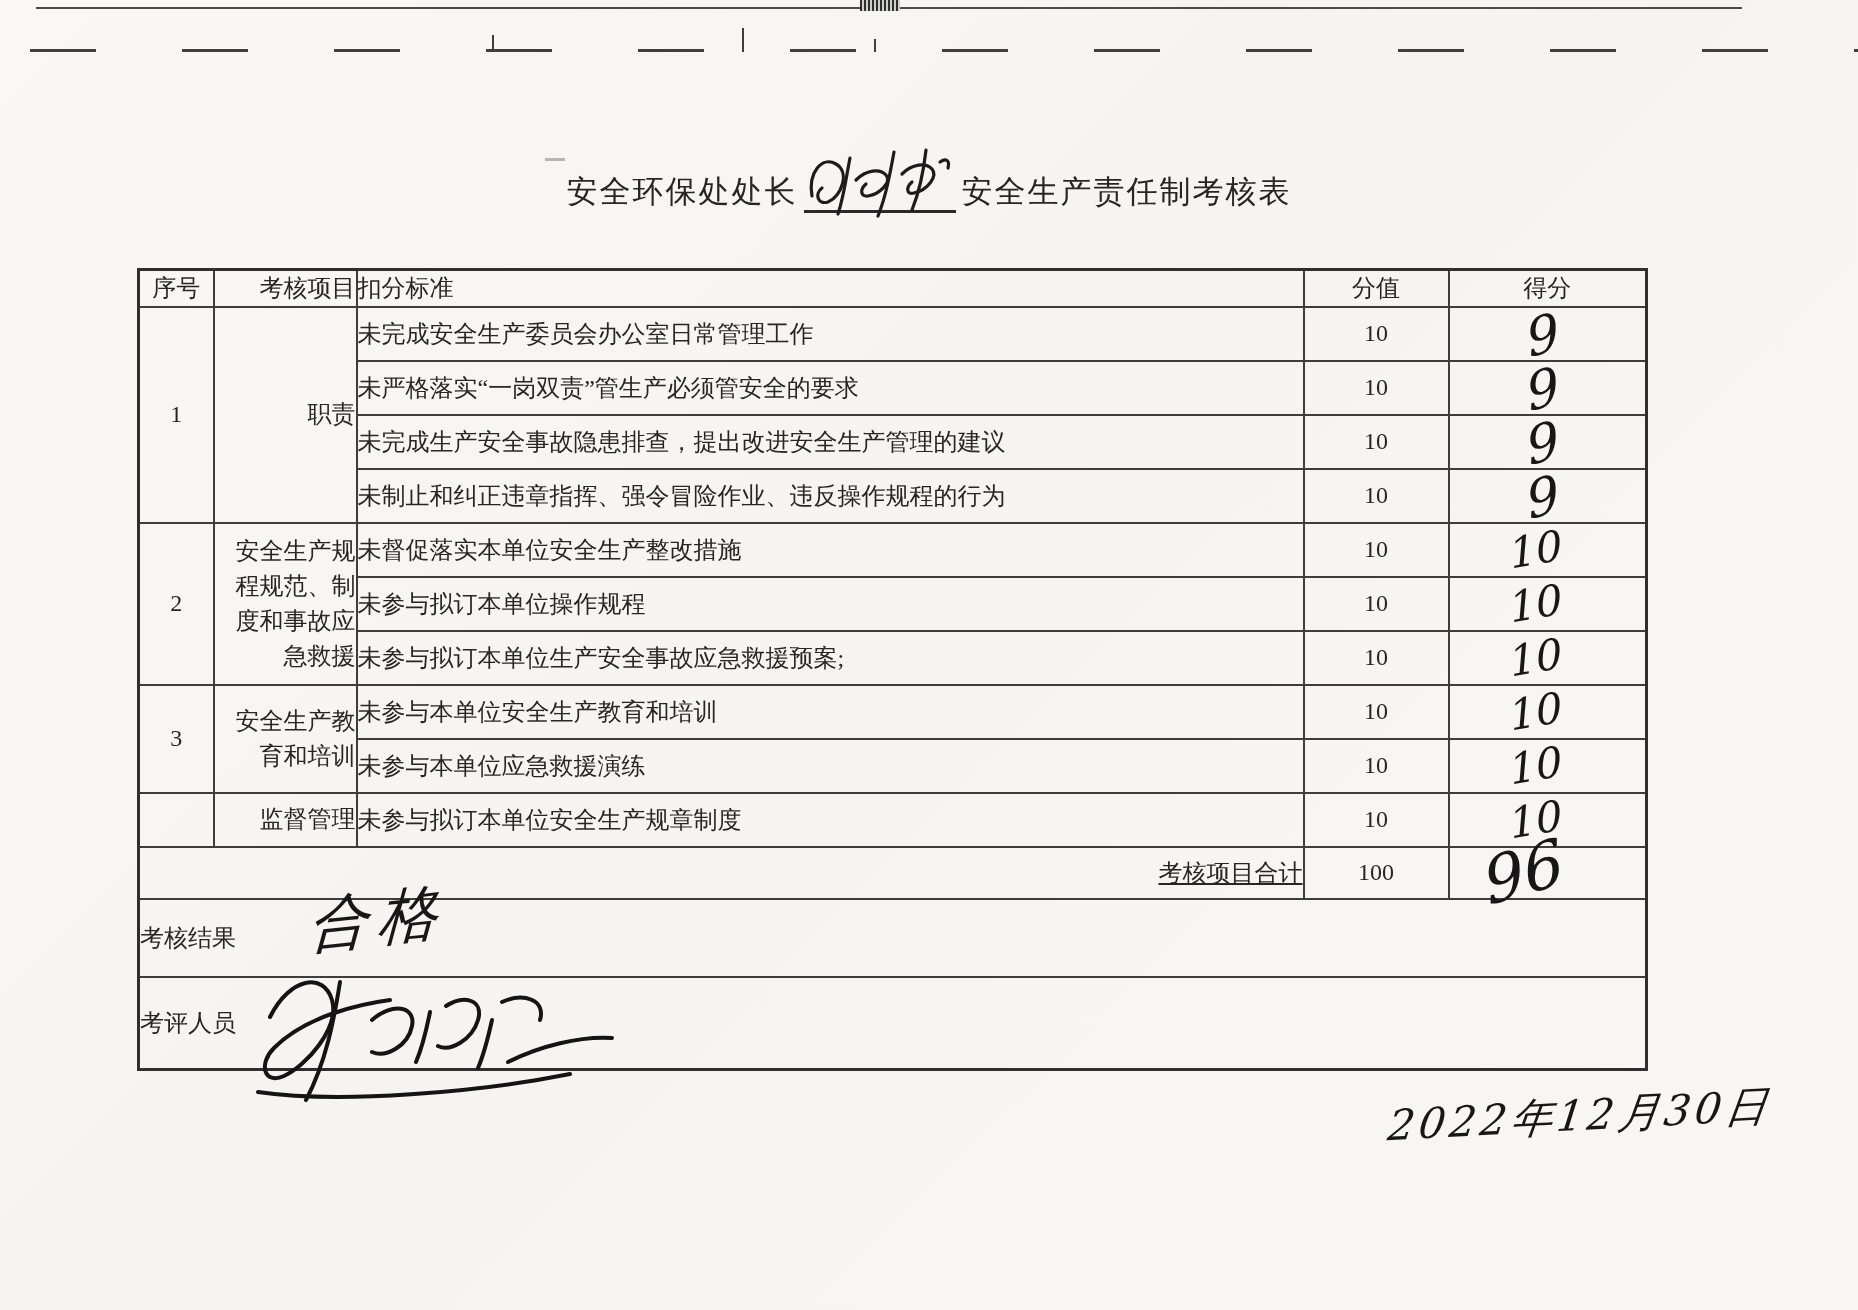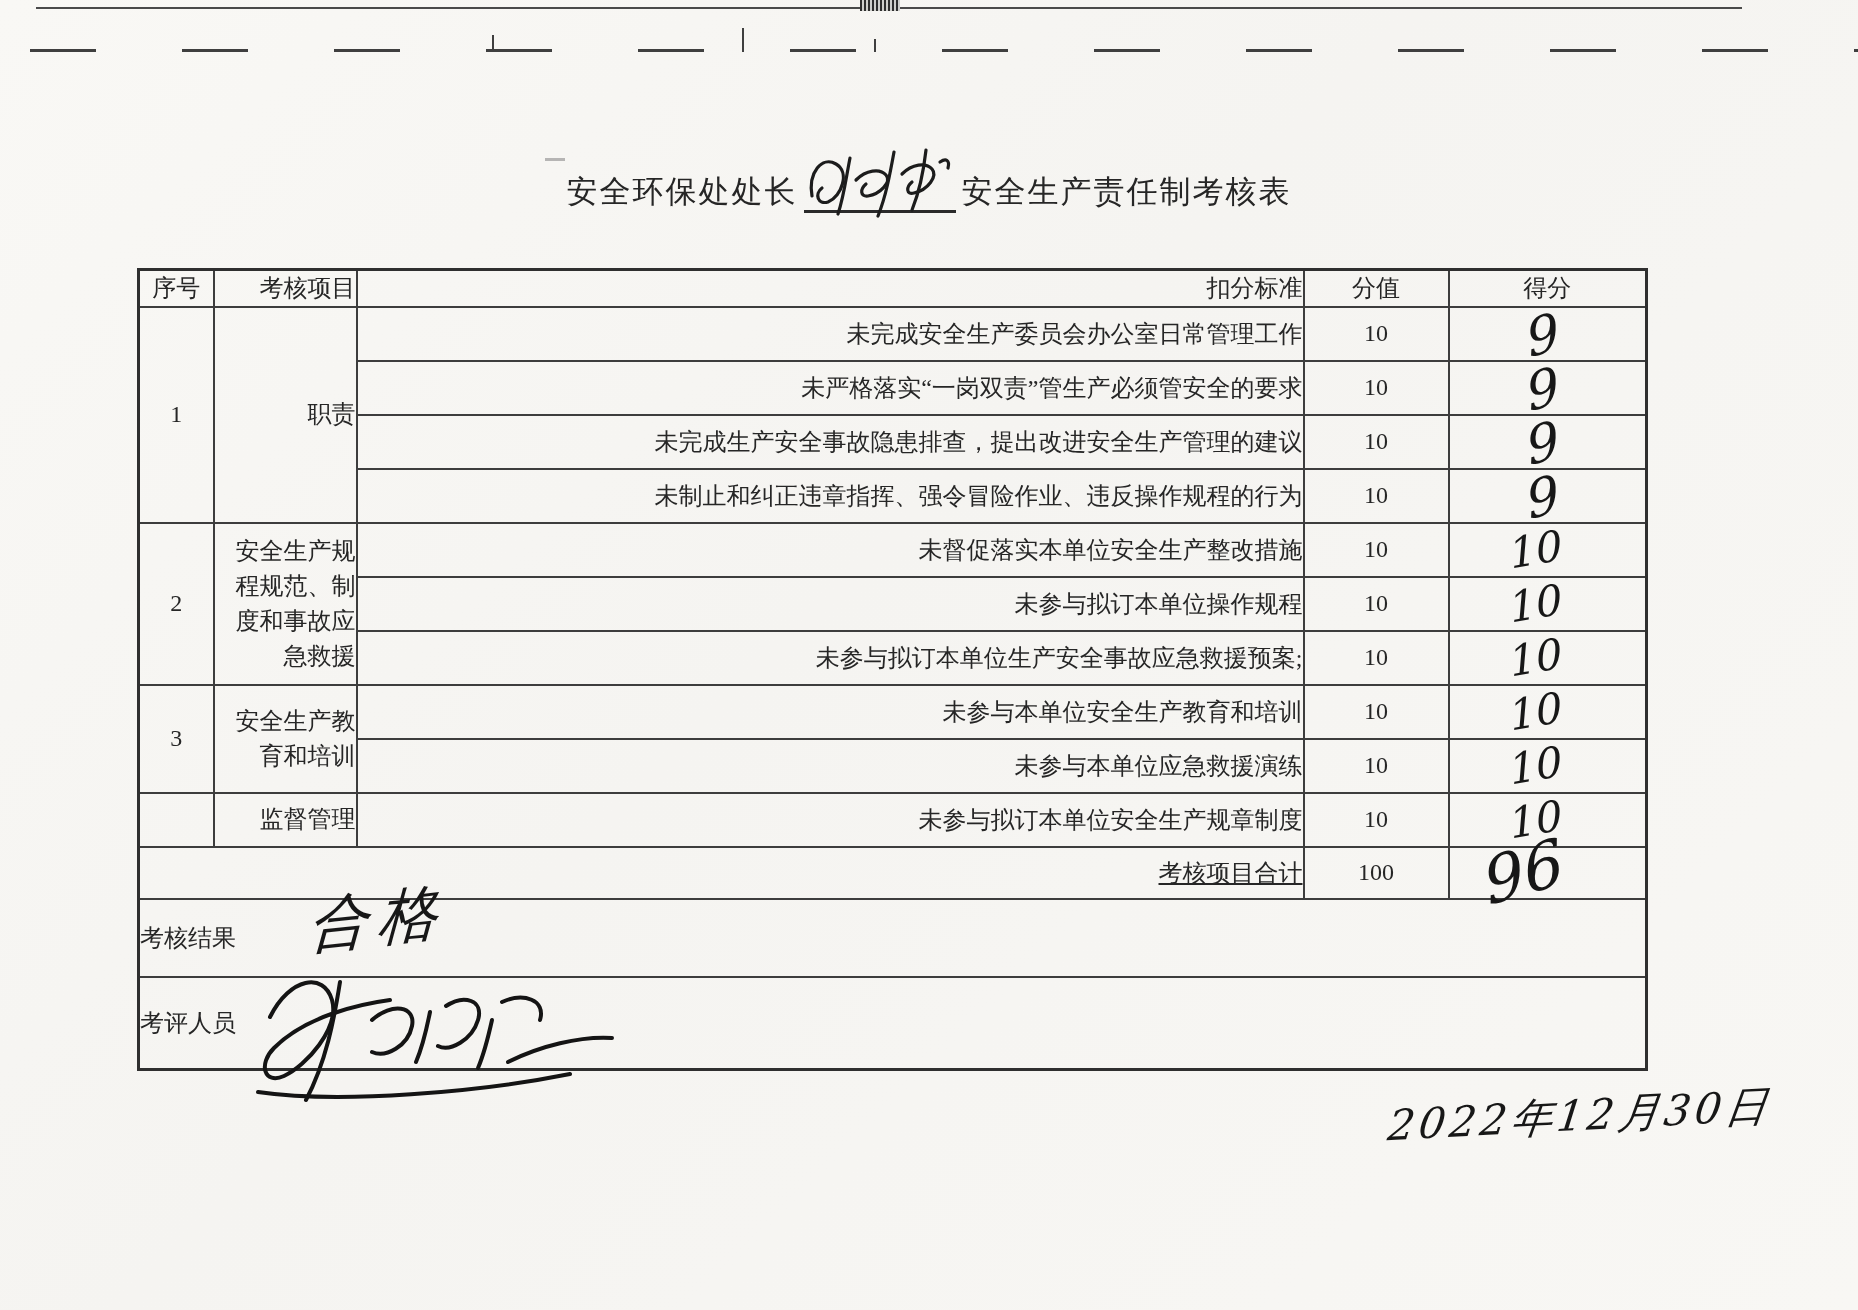--- a/index.html
+++ b/index.html
@@ -32,21 +32,21 @@
   table.doc{border:3px solid #2f2f2f;}
   table.doc th,table.doc td{border:2px solid #3d3d3d;font-weight:normal;font-size:24px;color:#262626;
     padding:0;overflow:visible;}
   tr.hdr{height:35px;}
   tr.r{height:54px;}
   tr.total-r{height:52px;}
   tr.result-r{height:78px;}
   tr.eval-r{height:93px;padding-left:44px;}
   .c-no{text-align:center;}
   .c-cat{text-align:right;padding:2px 6px;line-height:1.45;}
-  .c-crit{text-align:right;padding-left:14px;}
+  .c-crit{text-align:left;padding-left:14px;}
   .c-val{text-align:center;}
   .c-earn{position:relative;text-align:center;}
   .c-total-label{text-align:right;text-decoration:underline;}
   .c-full{position:relative;text-align:left;padding-left:14px;}
 
   
   .hand{font-family:"DejaVu Serif","Liberation Serif",serif;font-style:italic;color:#171717;}
   .score{position:absolute;line-height:1;white-space:nowrap;}
   .hand-9{font-size:52px;left:48%;top:52%;transform:translate(-50%,-50%) rotate(-14deg) skewX(-6deg);}
   .hand-10{font-size:42px;left:44%;top:50%;transform:translate(-50%,-50%) rotate(-10deg) skewX(-4deg);}

